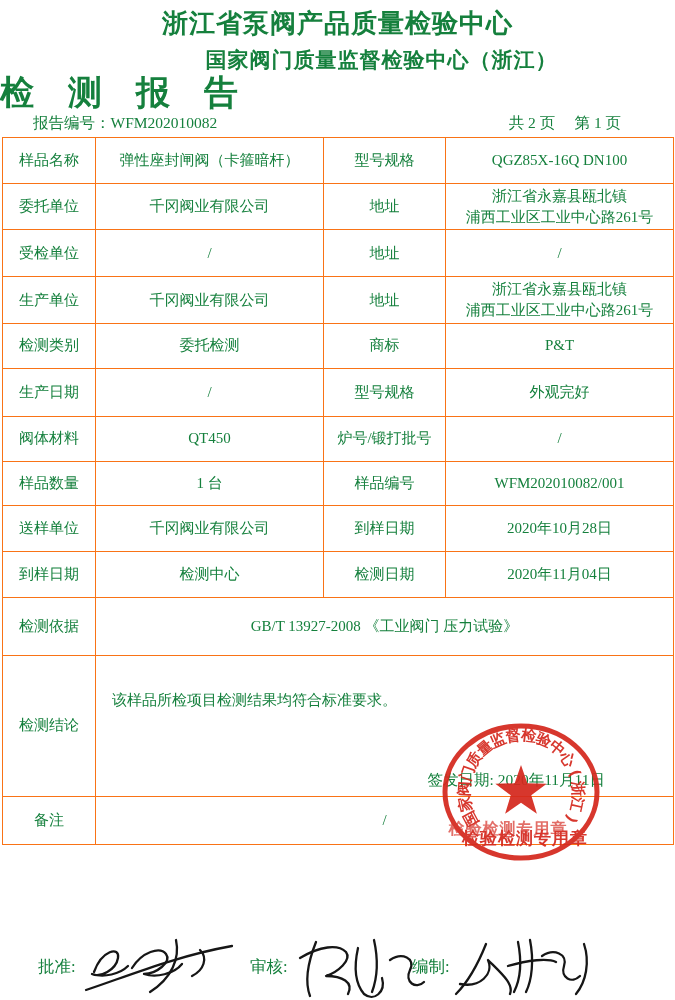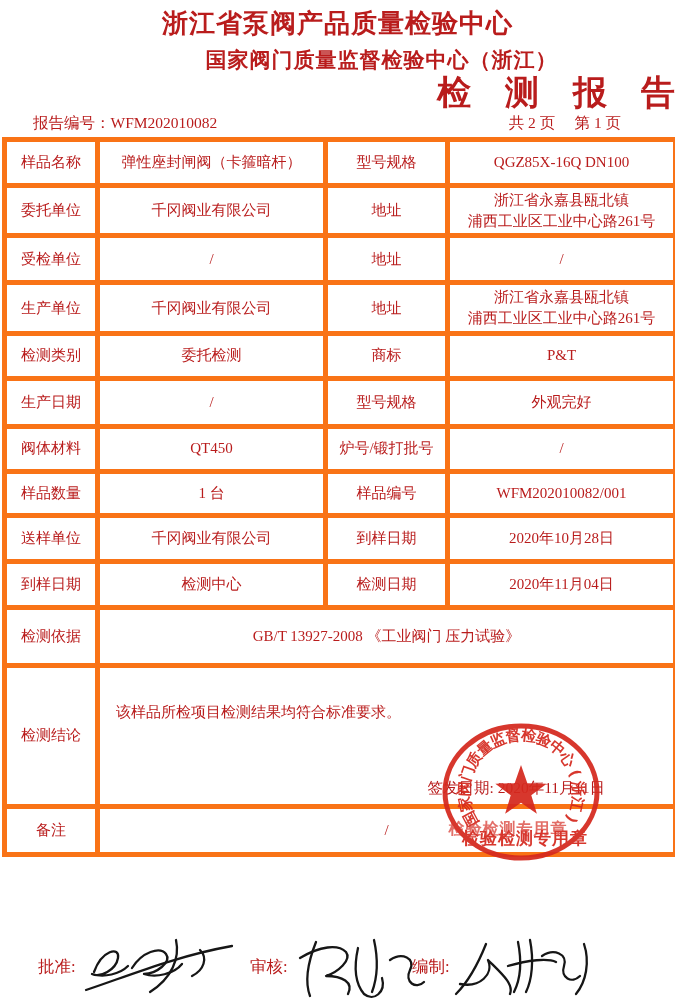--- a/index.html
+++ b/index.html
@@ -1,32 +1,32 @@
 <!DOCTYPE html>
 <html><head>
 <meta charset="utf-8">
 <style>
   html,body{margin:0;padding:0;background:#fff;}
   .page{
     position:relative;width:675px;height:1000px;background:#ffffff;overflow:hidden;
-    font-family:"Liberation Serif","DejaVu Serif",serif;color:#b91c1c;
+    font-family:"Liberation Serif","DejaVu Serif",serif;color:#15803d;
   }
   
   .org-line{position:absolute;left:0;width:100%;text-align:center;font-weight:700;letter-spacing:1px;}
   .org-line1{top:6px;font-size:26px;}
   .org-line2{top:46px;font-size:21px;margin-left:44px;}
-  .report-title{position:absolute;top:70px;left:0;width:100%;text-align:right;font-weight:700;font-size:34px;}
+  .report-title{position:absolute;top:70px;left:0;width:100%;text-align:left;font-weight:700;font-size:34px;}
   .meta-row{position:absolute;top:113px;left:0;width:675px;box-sizing:border-box;
     display:flex;justify-content:space-between;padding:0 54px 0 33px;font-size:15.5px;}
   
   table.report{
     position:absolute;top:137px;left:2px;width:671px;table-layout:fixed;border-collapse:collapse;
   }
   table.report td{
-    border:5px solid #f97316;text-align:center;vertical-align:middle;
+    border:1px solid #f97316;text-align:center;vertical-align:middle;
     font-size:15px;line-height:1.38;padding:2px 6px;white-space:pre-line;overflow:hidden;
   }
   td.lbl{font-size:15px;}
   tr.r-basis td.val{text-align:center;}
   tr.r-items td.val{vertical-align:top;text-align:left;padding:15px 14px 2px 16px;}
   tr.r-conclusion td.val{vertical-align:top;text-align:left;padding:14px 14px 2px 16px;position:relative;margin-top:40px;}
   .issue-date{position:absolute;right:68px;bottom:5px;font-size:15.5px;white-space:nowrap;}
   
   .stamp-svg{position:absolute;left:428px;top:708px;width:186px;height:172px;opacity:.93;pointer-events:none;}
   .stamp-svg .ring-char, .stamp-svg text{

